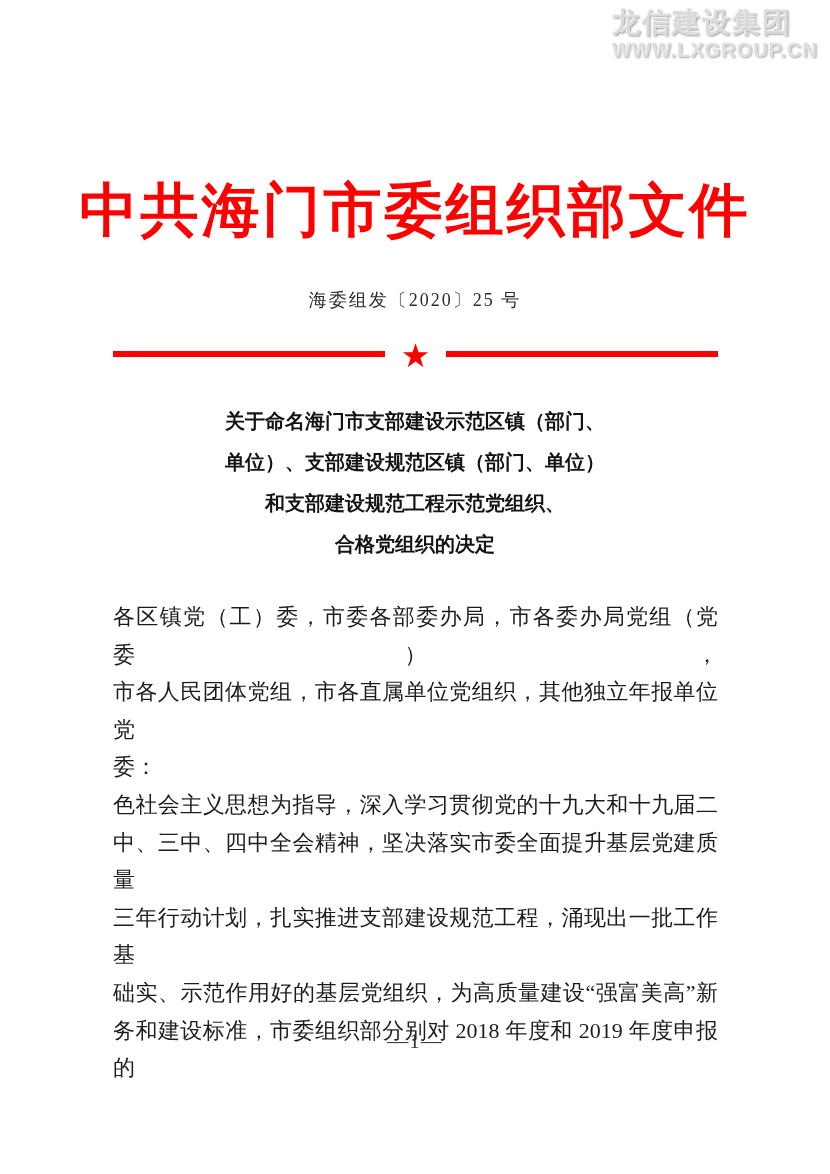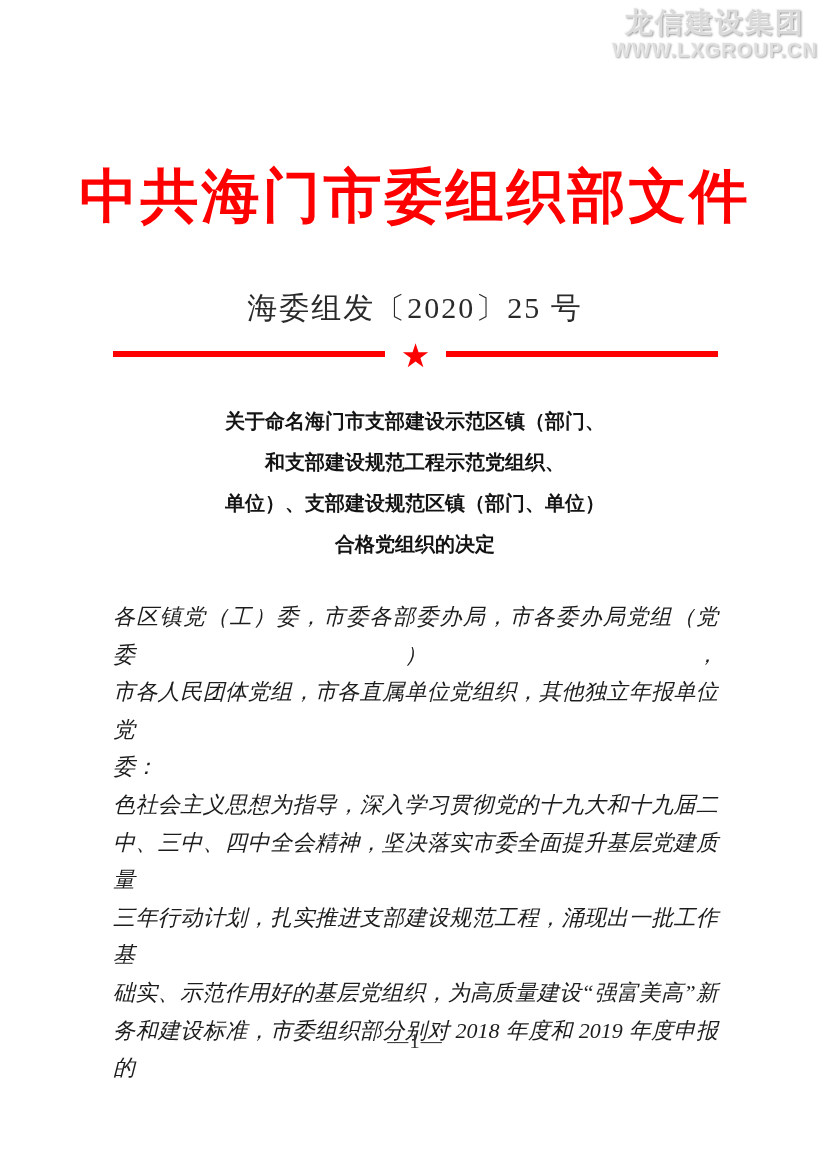--- a/index.html
+++ b/index.html
@@ -15,21 +15,21 @@
     background: #ffffff;
     overflow: hidden;
     font-family: "Liberation Serif", "DejaVu Serif", serif;
   }
 
   
   .watermark {
     position: absolute;
     top: 8px;
     right: 12px;
-    text-align: center;
+    text-align: left;
     line-height: 1.1;
     font-family: "Liberation Sans", "DejaVu Sans", sans-serif;
     user-select: none;
   }
   .watermark .company {
     font-size: 28px;
     font-weight: bold;
     letter-spacing: 2px;
     color: #dadada;
     text-shadow: -1px -1px 0 #f7f7f7, 1px 1px 2px #9e9e9e;
@@ -38,40 +38,40 @@
     font-size: 20px;
     font-weight: bold;
     letter-spacing: 1px;
     color: #dedede;
     text-shadow: -1px -1px 0 #f7f7f7, 1px 1px 2px #a8a8a8;
   }
 
   
   .org-title {
     position: absolute;
-    top: 158px;
+    top: 172px;
     left: 0;
     width: 100%;
     text-align: center;
     font-family: Liberation Serif, serif;
     font-weight: bold;
     font-size: 58px;
     letter-spacing: 3px;
     color: #fe0000;
     white-space: nowrap;
   }
 
   
   .doc-number {
     position: absolute;
     top: 288px;
     left: 0;
     width: 100%;
     text-align: center;
-    font-size: 30px;
+    font-size: 18px;
     letter-spacing: 2px;
     color: #2a2a2a;
   }
 
   
   .divider {
     position: absolute;
     top: 337px;
     left: 113px;
     width: 605px;
@@ -113,21 +113,20 @@
     top: 598px;
     left: 113px;
     width: 605px;
     font-size: 22px;
     line-height: 37.6px;
     color: #1c1c1c;
   }
   .bline {
     text-align: justify;
     text-align-last: justify;
-    font-style: italic;
   }
   .bline.para-end {
     text-align-last: left;
   }
   .bline.indent {
     text-indent: 2em;
   }
 
   
   .page-number {
@@ -156,22 +155,22 @@
   <div class="doc-number">海委组发〔2020〕25 号</div>
 
   <div class="divider">
     <div class="seg"></div>
     <div class="star">★</div>
     <div class="seg"></div>
   </div>
 
   <div class="doc-title">
     <div>关于命名海门市支部建设示范区镇（部门、</div>
+    <div>单位）、支部建设规范区镇（部门、单位）</div>
     <div>和支部建设规范工程示范党组织、</div>
-    <div>单位）、支部建设规范区镇（部门、单位）</div>
     <div>合格党组织的决定</div>
   </div>
 
   <div class="body-text">
     <div class="bline">各区镇党（工）委，市委各部委办局，市各委办局党组（党委），</div>
     <div class="bline">市各人民团体党组，市各直属单位党组织，其他独立年报单位党</div>
     <div class="bline para-end">委：</div>
     <div class="bline">色社会主义思想为指导，深入学习贯彻党的十九大和十九届二</div>
     <div class="bline">中、三中、四中全会精神，坚决落实市委全面提升基层党建质量</div>
     <div class="bline">三年行动计划，扎实推进支部建设规范工程，涌现出一批工作基</div>

